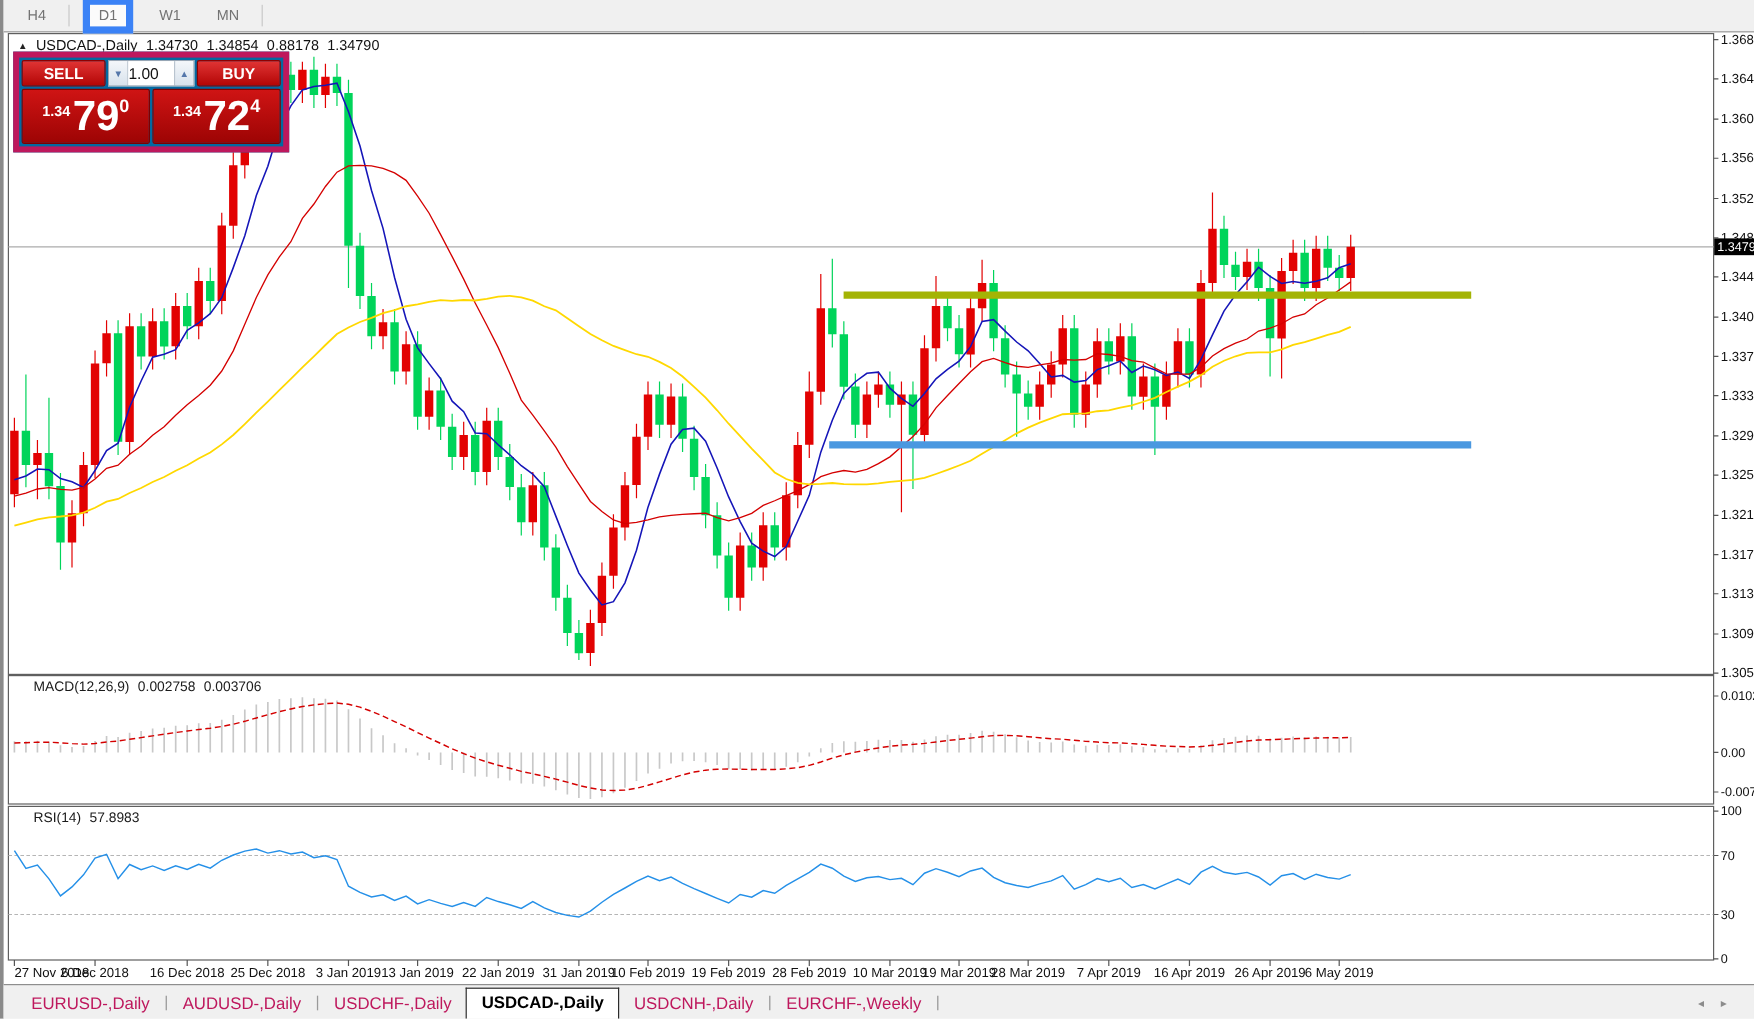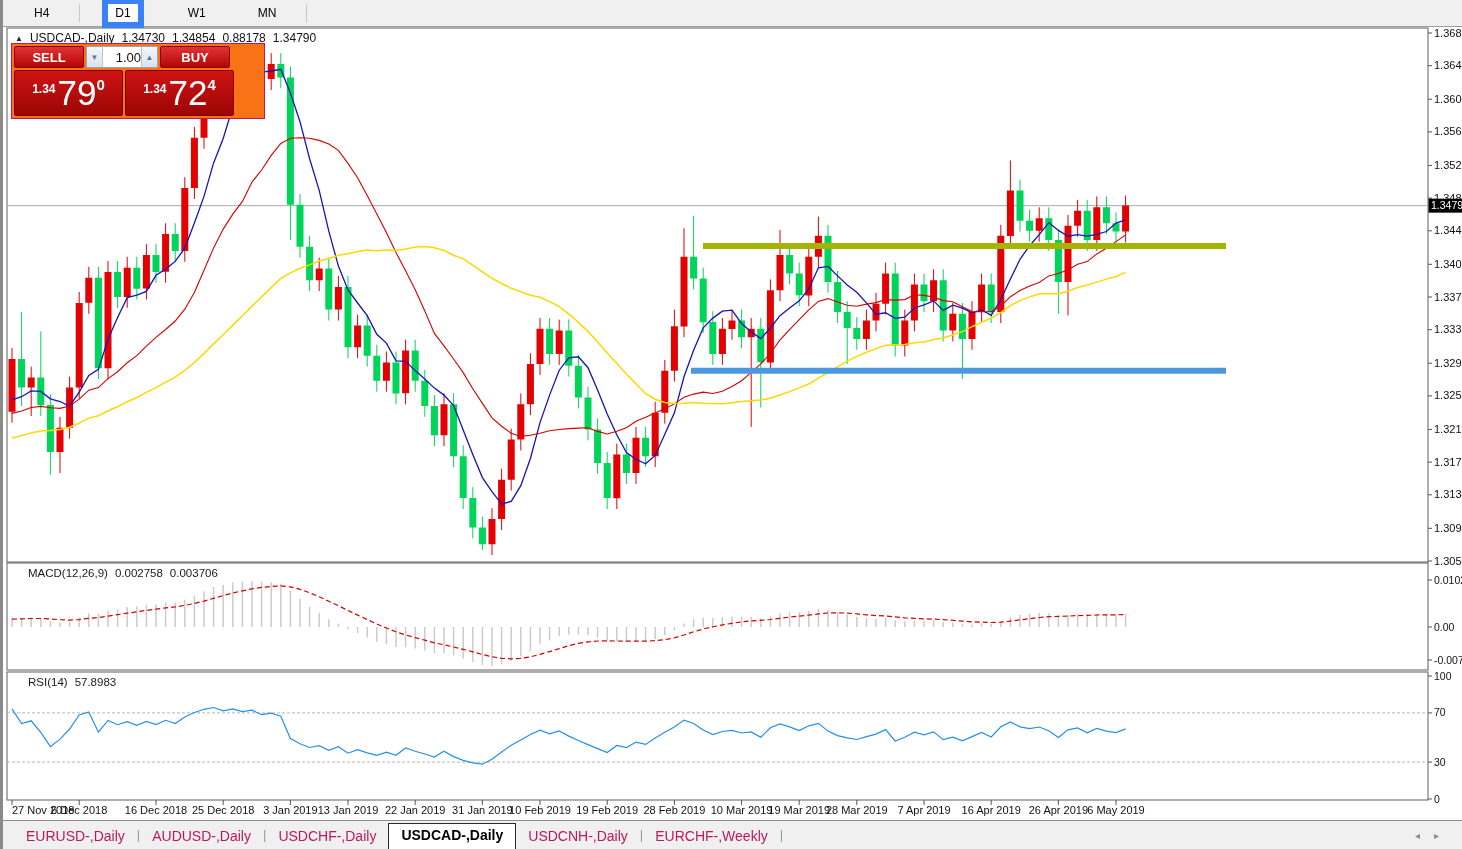--- a/index.html
+++ b/index.html
@@ -2,51 +2,51 @@
 <html><head>
 <meta charset="utf-8">
 <style>
   html,body{margin:0;padding:0;background:#e8e8e8;}
   *{box-sizing:border-box;font-family:"Liberation Sans",sans-serif;}
   #window{position:relative;width:1462px;height:849px;background:#ffffff;overflow:hidden;
           border-left:3px solid #8a8a8a;user-select:none;}
   
   #toolbar{position:absolute;left:-3px;top:0;width:1465px;height:27px;background:#f0f0f0;
            border-bottom:1px solid #9c9c9c;display:flex;align-items:center;padding-left:8px;}
-  .tf-btn{font-size:12px;color:#000000;padding:3px 7px;margin:0 18px;border:1px solid transparent;
+  .tf-btn{font-size:12px;color:#737373;padding:3px 7px;margin:0 7px;border:1px solid transparent;
           background:transparent;cursor:default;line-height:1;}
   .tf-btn.active{background:#fbfbfb;border:6px solid #3b82f6;}
   .tf-sep{width:1px;height:18px;background:#c9c9c9;margin:0 4px;}
   
   #chart-svg{position:absolute;left:0;top:0;}
   
   #chart-header{position:absolute;left:12px;top:31px;font-size:12px;color:#111;display:flex;gap:7px;align-items:center;}
   #chart-header .hdr-arrow{font-size:8px;color:#222;}
   
   .ind-label{position:absolute;font-size:11.5px;color:#1a1a1a;display:flex;gap:7px;padding-left:16px;}
   #macd-label{left:9px;top:567px;}
   #rsi-label{left:9px;top:676px;}
   
-  #trade-panel{position:absolute;left:8px;top:43px;background:#f97316;border:1px solid #be185d;
-               padding:2px;width:254px;}
+  #trade-panel{position:absolute;left:8px;top:43px;background:#0369a1;border:5px solid #be185d;
+               padding:2px;width:230px;}
   .tp-row{display:flex;gap:2px;}
   .tp-cap{width:70px;height:22px;color:#fff;font-weight:bold;font-size:13px;display:flex;
           align-items:center;justify-content:center;background:linear-gradient(#e03434,#b40606);
           border:1px solid #8f0000;border-radius:2px;cursor:pointer;}
   .tp-vol{width:72px;height:22px;display:flex;border:1px solid #97a6b5;background:#fff;}
   .tp-spin{width:16px;border:none;background:linear-gradient(#f4f7fa,#d8e2ec);color:#5577aa;
            font-size:8px;padding:0;cursor:pointer;}
   .tp-spin.dn{border-right:1px solid #b9c4cf;}
   .tp-spin.up{border-left:1px solid #b9c4cf;}
-  .tp-vol input{width:38px;border:none;outline:none;text-align:right;font-size:13px;color:#111;padding:0;}
+  .tp-vol input{width:38px;border:none;outline:none;text-align:left;font-size:13px;color:#111;padding:0;}
   .tp-price{width:109px;height:46px;margin-top:2px;background:linear-gradient(#cf1414,#9d0404);
             border:1px solid #800000;border-radius:2px;color:#fff;display:flex;align-items:center;
             justify-content:center;cursor:pointer;position:relative;}
   .tp-small{font-size:12px;font-weight:bold;align-self:flex-end;margin-bottom:19px;margin-right:2px;}
-  .tp-big{font-size:35px;font-weight:normal;line-height:40px;}
+  .tp-big{font-size:35px;font-weight:bold;line-height:40px;}
   .tp-sup{font-size:15px;font-weight:bold;align-self:flex-start;margin-top:5px;}
   
   #tab-bar{position:absolute;left:-3px;top:820px;width:1465px;height:29px;background:#f0f0f0;
            border-top:1px solid #8e8e8e;display:flex;align-items:flex-end;padding-left:14px;}
   .tab{font-size:14px;color:#be185d;padding:3px 12px 5px 12px;cursor:pointer;white-space:nowrap;}
   .tab.active{background:#ffffff;border:1px solid #2b2b2b;border-bottom:none;color:#000;
               font-weight:bold;padding-bottom:7px;margin-bottom:-1px;}
   .tab-sep{color:#9a9a9a;font-size:13px;align-self:center;margin-bottom:2px;}
   .tab-arrows{position:absolute;right:12px;top:9px;color:#8c8c8c;font-size:10px;letter-spacing:14px;cursor:pointer;}
 </style>

